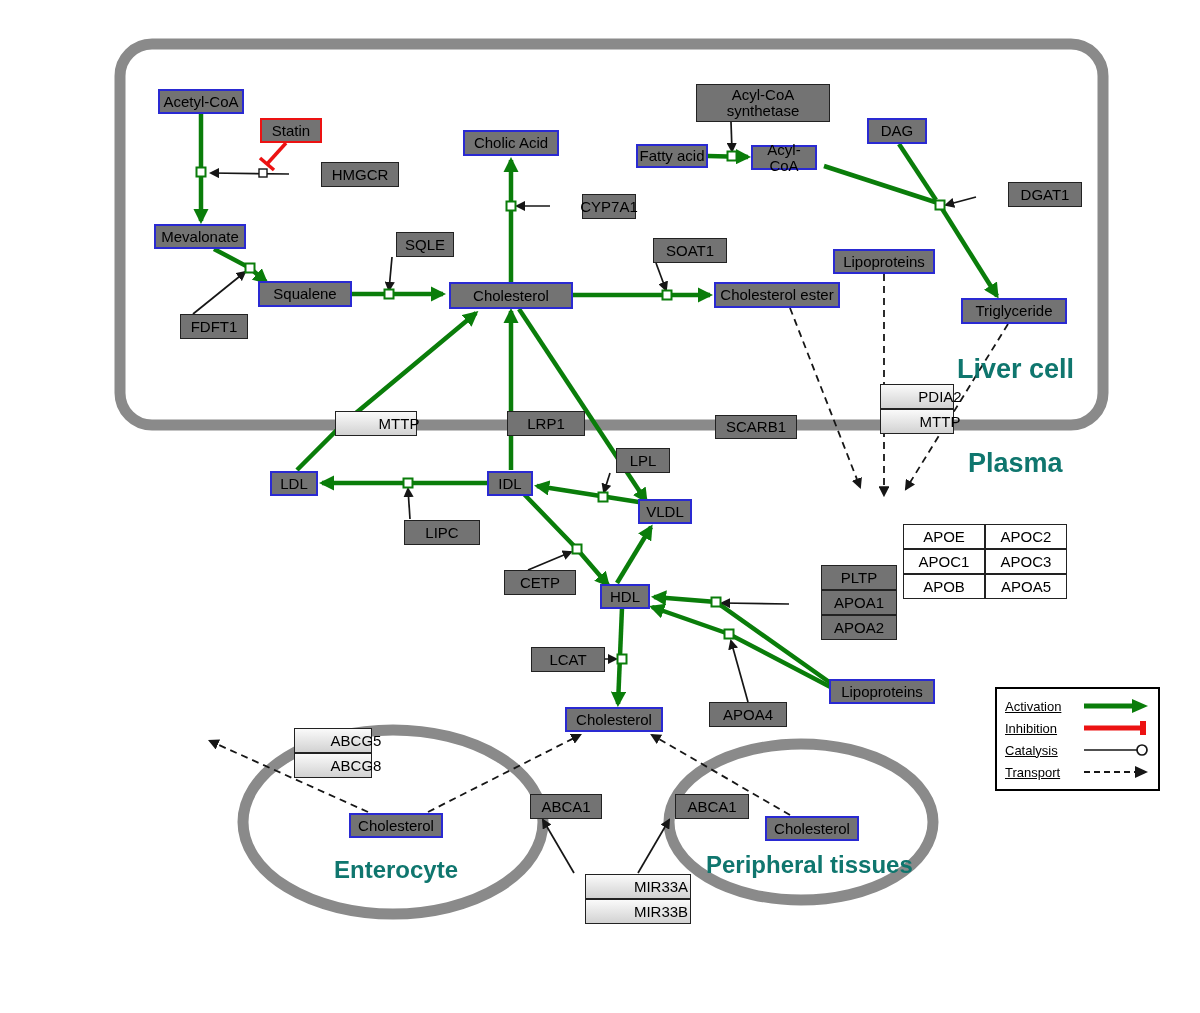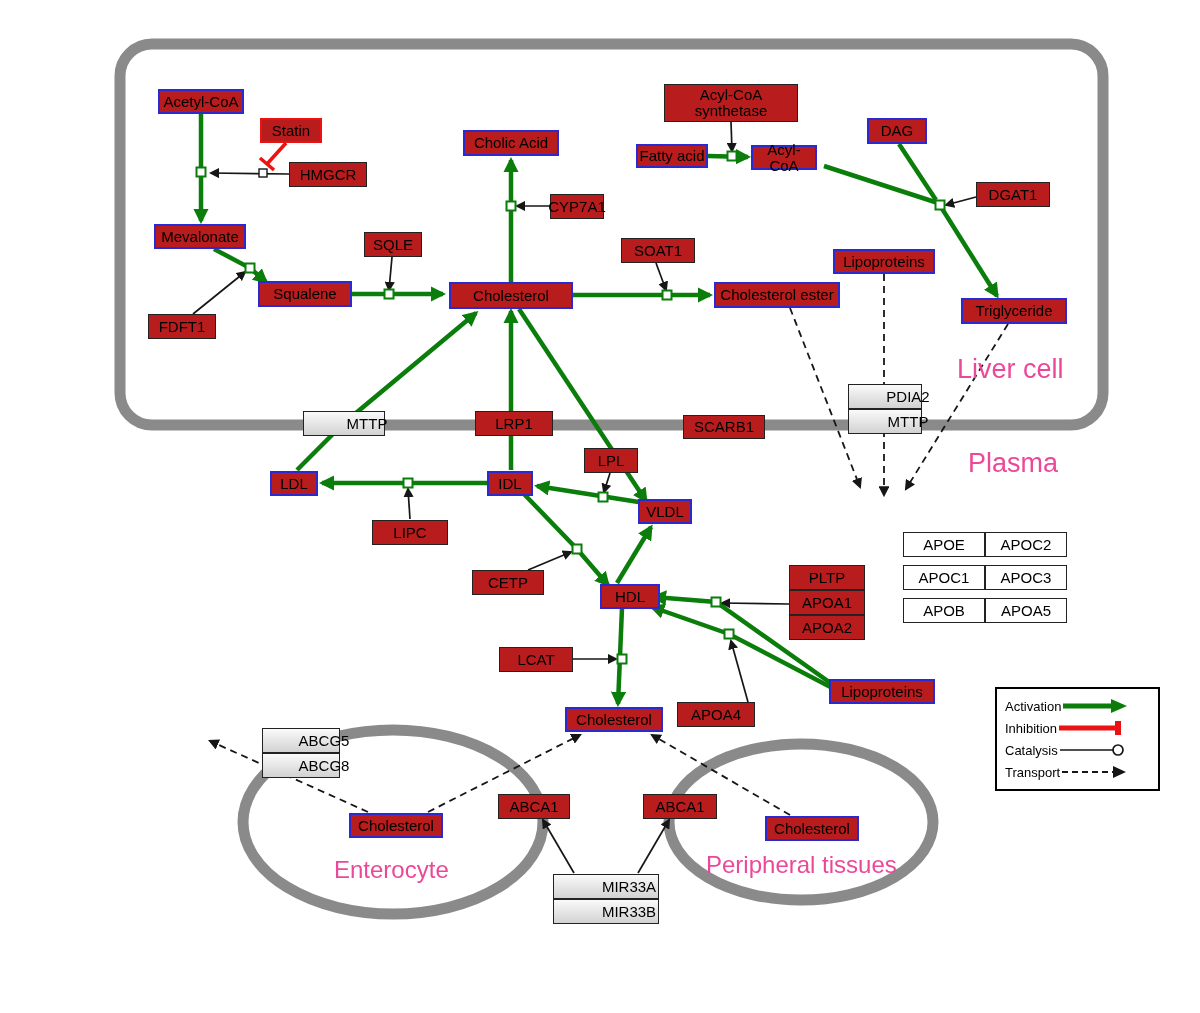--- a/index.html
+++ b/index.html
@@ -1,33 +1,33 @@
 <!DOCTYPE html>
 <html><head>
 <meta charset="utf-8">
 <style>
   html,body{margin:0;padding:0;background:#fff;}
   #canvas{position:relative;width:1200px;height:1013px;background:#fff;overflow:hidden;
           font-family:"Liberation Sans",sans-serif;}
   #edges{position:absolute;left:0;top:0;z-index:1;}
   .node{position:absolute;display:flex;align-items:center;justify-content:center;
-        text-align:center;background:#b91c1c;color:#000;font-size:15px;line-height:1.05;
+        text-align:center;background:#737373;color:#000;font-size:15px;line-height:1.05;
         z-index:2;box-sizing:border-box;}
   .blue{border:2.5px solid #2a2ad2;}
   .redb{border:2.5px solid #ec1212;}
-  .gene{border:1.4px solid #222;}
+  .gene{border:1.4px solid #222;margin-left:32px;}
   .gray{background:linear-gradient(180deg,#fafafa 0%,#d2d2d2 100%);padding-left:46px;}
-  .region-label{position:absolute;color:#ec4899;font-weight:normal;z-index:2;white-space:nowrap;}
+  .region-label{position:absolute;color:#0f766e;font-weight:bold;z-index:2;white-space:nowrap;}
   .apo-table{position:absolute;display:grid;grid-template-columns:82px 82px;z-index:2;}
   .apo-cell{border:1.4px solid #222;background:#fff;height:25px;box-sizing:border-box;
-            display:flex;align-items:center;justify-content:center;font-size:15px;margin-top:8px;}
+            display:flex;align-items:center;justify-content:center;font-size:15px;}
   #legend{position:absolute;left:995px;top:687px;width:165px;height:104px;border:2.5px solid #000;
           background:#fff;z-index:2;box-sizing:border-box;padding:6px 8px;display:flex;
           flex-direction:column;justify-content:space-between;}
-  .legend-row{display:flex;align-items:center;height:22px;}
+  .legend-row{display:flex;align-items:center;justify-content:space-between;height:22px;text-decoration:underline;}
   .legend-label{font-size:13px;color:#000;}
 </style>
 </head>
 <body>
 
 <div id="canvas">
 
   <svg id="edges" width="1200" height="1013">
     <defs>
       <marker id="ag" viewBox="0 0 10 10" refX="8" refY="5" markerWidth="3.4" markerHeight="3.4" orient="auto">
@@ -142,21 +142,21 @@
   <div class="node gene" style="left:683px;top:415px;width:82px;height:24px">SCARB1</div>
   <div class="node gene gray" style="left:848px;top:384px;width:74px;height:25px">PDIA2</div>
   <div class="node gene gray" style="left:848px;top:409px;width:74px;height:25px">MTTP</div>
 
   <div class="node blue" style="left:270px;top:471px;width:48px;height:25px">LDL</div>
   <div class="node blue" style="left:487px;top:471px;width:46px;height:25px">IDL</div>
   <div class="node gene" style="left:372px;top:520px;width:76px;height:25px">LIPC</div>
   <div class="node gene" style="left:584px;top:448px;width:54px;height:25px">LPL</div>
   <div class="node blue" style="left:638px;top:499px;width:54px;height:25px">VLDL</div>
   <div class="node gene" style="left:472px;top:570px;width:72px;height:25px">CETP</div>
-  <div class="node blue" style="left:600px;top:584px;width:60px;height:25px">HDL</div>
+  <div class="node blue" style="left:600px;top:584px;width:50px;height:25px">HDL</div>
   <div class="node gene" style="left:789px;top:565px;width:76px;height:25px">PLTP</div>
   <div class="node gene" style="left:789px;top:590px;width:76px;height:25px">APOA1</div>
   <div class="node gene" style="left:789px;top:615px;width:76px;height:25px">APOA2</div>
   <div class="node gene" style="left:499px;top:647px;width:74px;height:25px">LCAT</div>
   <div class="node gene" style="left:677px;top:702px;width:78px;height:25px">APOA4</div>
   <div class="node blue" style="left:829px;top:679px;width:106px;height:25px">Lipoproteins</div>
   <div class="node blue" style="left:565px;top:707px;width:98px;height:25px">Cholesterol</div>
 
   <div class="apo-table" style="left:903px;top:524px">
     <div class="apo-cell">APOE</div>

